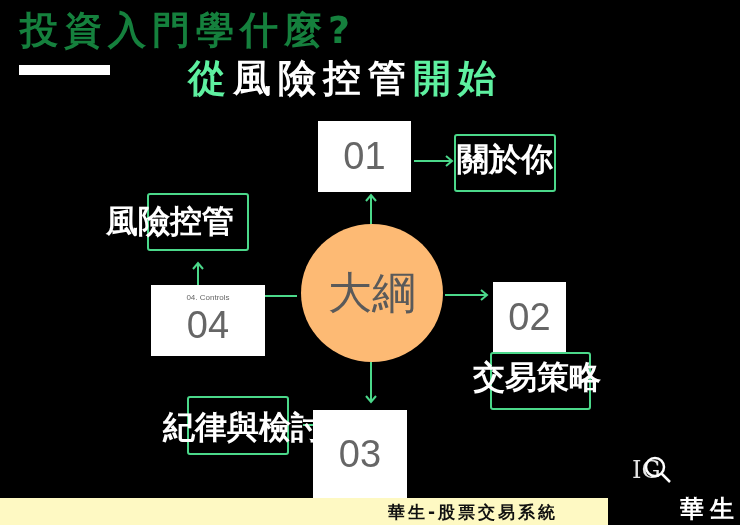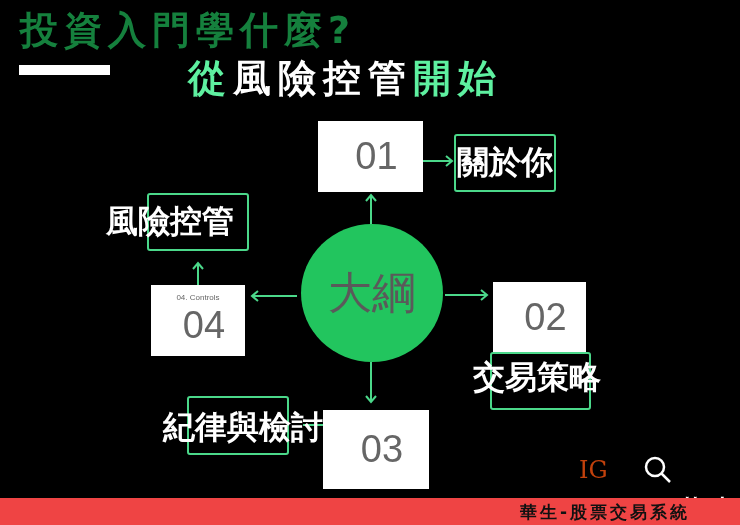--- a/index.html
+++ b/index.html
@@ -4,27 +4,27 @@
   <style>
     html, body { margin:0; padding:0; }
     body { width:740px; height:525px; background:#000; position:relative; overflow:hidden;
            font-family:"DejaVu Sans", sans-serif; }
     .abs { position:absolute; }
     .title1 { left:20px; top:8px; font-size:38px; color:#15803d; letter-spacing:6px; font-weight:bold; line-height:44px; white-space:nowrap; font-family:"DejaVu Sans", sans-serif; }
     .title2 { left:188px; top:56px; font-size:38px; letter-spacing:7px; font-weight:bold; line-height:44px; white-space:nowrap; }
     .green { color:#5ef0a0; }
     .white { color:#ffffff; }
     .bar { left:19px; top:65px; width:91px; height:10px; background:#fff; }
-    .numbox { background:#fff; color:#666; font-size:38px; display:flex; align-items:center; justify-content:center; font-family:"Liberation Sans", sans-serif;padding-left:12px; }
+    .numbox { background:#fff; color:#666; font-size:38px; display:flex; align-items:center; justify-content:center; font-family:"Liberation Sans", sans-serif; }
     .frame { border:2px solid #4bd88a; border-radius:3px; box-sizing:border-box; }
     .label { color:#fff; font-size:32px; font-weight:bold; white-space:nowrap; line-height:36px; }
-    .circle { left:301px; top:224px; width:142px; height:138px; border-radius:50%; background:#22c55e; display:flex; align-items:center; justify-content:center; color:#5a5a5a; font-size:44px; }
-    .footer { left:0; top:498px; width:740px; height:27px; background:#ef4444; }
+    .circle { left:301px; top:224px; width:142px; height:138px; border-radius:50%; background:#fdba74; display:flex; align-items:center; justify-content:center; color:#5a5a5a; font-size:44px; }
+    .footer { left:0; top:498px; width:608px; height:27px; background:#fef9c3; }
     .footer-text { right:50px; top:3px; font-size:17px; color:#111; letter-spacing:3px; font-weight:bold; }
-    .ig { left:579px; top:455px; color:#c2410c; font-family:"DejaVu Serif", serif; font-size:24px; line-height:30px;text-align:right; }
+    .ig { left:632px; top:455px; color:#e5e5e5; font-family:"DejaVu Serif", serif; font-size:24px; line-height:30px;text-align:right; }
     .brand { left:680px; top:454px; color:#fff; font-size:24px; letter-spacing:6px; font-weight:bold; line-height:30px;margin-top:40px; }
     .small-caption { position:absolute; top:8px; left:0; width:100%; text-align:center; font-size:8px; color:#666; }
   </style>
 </head>
 <body>
 
 <div class="abs title1">投資入門學什麼?</div>
 <div class="abs bar"></div>
 <div class="abs title2">
   <span class="green">從</span><span class="white">風險控管</span><span class="green">開始</span>
@@ -56,35 +56,35 @@
 </svg>
 
 <div class="abs circle">
   <span>大綱</span>
 </div>
 
 <div class="abs numbox" style="left:318px;top:121px;width:93px;height:71px;">
   <span>01</span>
 </div>
 <div class="abs frame" style="left:454px;top:134px;width:102px;height:58px;"></div>
-<div class="abs label" style="left:457px;top:144px;">關於你</div>
+<div class="abs label" style="left:457px;top:144px;font-family:Liberation Mono, monospace;">關於你</div>
 
-<div class="abs numbox" style="left:493px;top:282px;width:81px;height:70px;">
+<div class="abs numbox" style="left:493px;top:282px;width:73px;height:70px;">
   <span>02</span>
 </div>
 <div class="abs frame" style="left:490px;top:352px;width:101px;height:58px;"></div>
 <div class="abs label" style="left:473px;top:362px;font-family:Liberation Mono, monospace;">交易策略</div>
 
-<div class="abs numbox" style="left:323px;top:410px;width:94px;height:79px;">
+<div class="abs numbox" style="left:313px;top:410px;width:94px;height:88px;">
   <span>03</span>
 </div>
 <div class="abs frame" style="left:187px;top:396px;width:102px;height:59px;"></div>
 <div class="abs label" style="left:163px;top:409px;">紀律與檢討</div>
 
-<div class="abs numbox" style="left:151px;top:285px;width:94px;height:71px;padding-top:10px;box-sizing:border-box;">
+<div class="abs numbox" style="left:151px;top:285px;width:114px;height:71px;padding-top:10px;box-sizing:border-box;">
   <span class="small-caption">04. Controls</span>
   <span>04</span>
 </div>
 <div class="abs frame" style="left:147px;top:193px;width:102px;height:58px;"></div>
 <div class="abs label" style="left:106px;top:203px;">風險控管</div>
 
 <div class="abs ig">IG</div>
 <svg class="abs" style="left:643px;top:455px;" width="30" height="30">
   <circle cx="12" cy="12" r="9" stroke="#fff" stroke-width="2.5" fill="none"></circle>
   <line x1="18.5" y1="18.5" x2="27" y2="27" stroke="#fff" stroke-width="2.5"></line>

